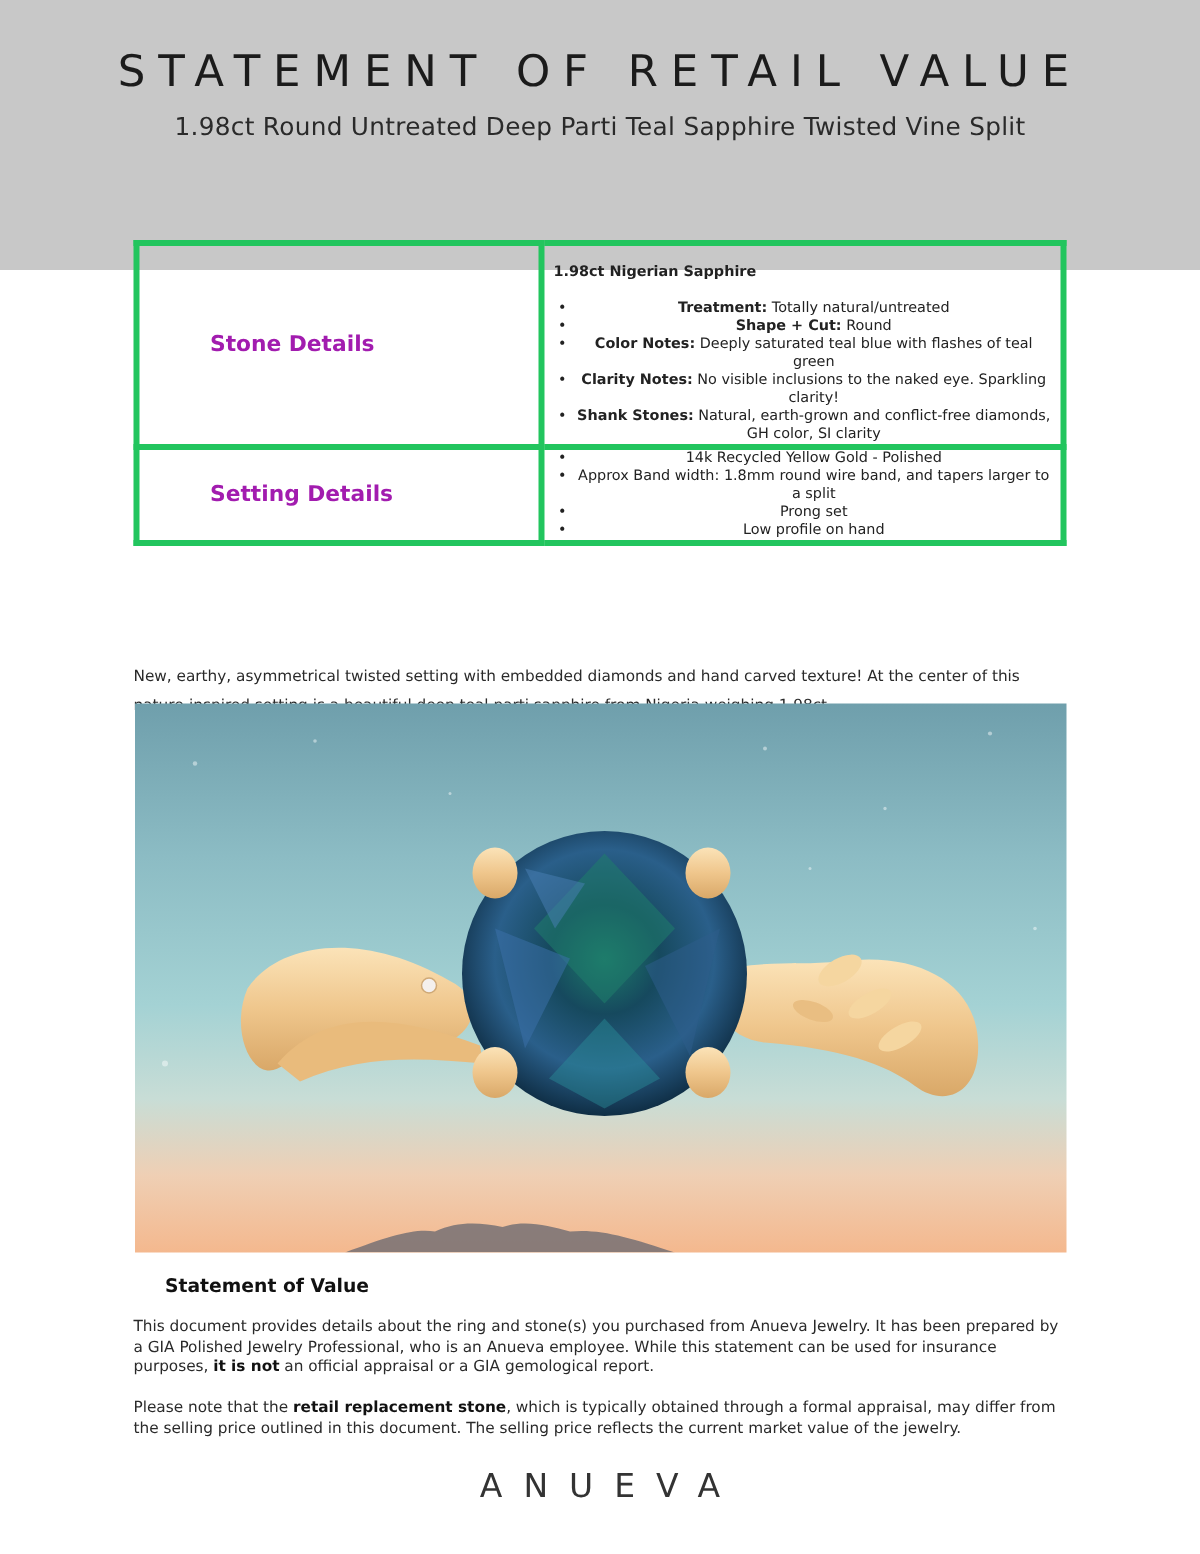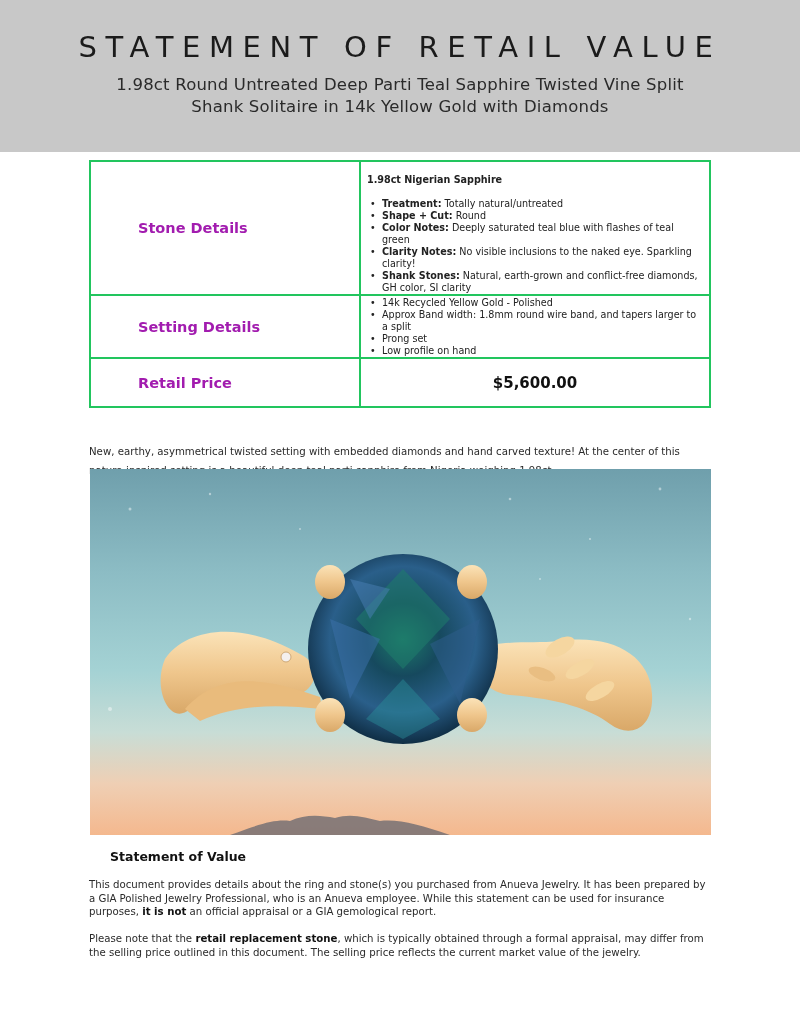--- a/index.html
+++ b/index.html
@@ -1,48 +1,48 @@
 <!DOCTYPE html>
 <html><head>
 <meta charset="utf-8">
 <style>
   * { box-sizing: border-box; margin: 0; padding: 0; }
   html, body { width: 800px; height: 1036px; background: #ffffff; overflow: hidden; }
   body { font-family: "Liberation Sans", "DejaVu Sans", sans-serif; color: #1a1a1a; position: relative; }
 
   .header {
-    position: absolute; left: 0; top: 0; width: 800px; height: 152px;
+    position: absolute; left: 0; top: 0; width: 800px; height: 180px;
     background: #c8c8c8; text-align: center;
   }
   .header-title {
     position: absolute; left: 0; right: 0; top: 30px;
     font-family: "DejaVu Sans", sans-serif; font-weight: 300;
     font-size: 29px; letter-spacing: 8.6px; color: #1b1b1b;
     font-weight: normal;
   }
   .header-subtitle {
     position: absolute; left: 60px; right: 60px; top: 74px;
     font-family: "DejaVu Sans", sans-serif; font-size: 16.5px; line-height: 22px;
     color: #2a2a2a; letter-spacing: 0.2px;
   }
 
   .details-table {
     position: absolute; left: 89px; top: 160px; width: 622px;
     border-collapse: collapse; border: 1px solid #e1e1e1;
   }
-  .details-table td { border: 2px solid #22c55e; vertical-align: middle; }
+  .details-table td { border: 4px solid #22c55e; vertical-align: middle; }
   .label-cell { width: 270px; padding-left: 47px; font-weight: bold; font-size: 14.5px; color: #a21caf; font-family: "DejaVu Sans", sans-serif; }
   .value-cell { padding: 0 6px; font-size: 9.6px; color: #222; font-family: "DejaVu Sans", sans-serif; line-height: 12px; }
   .row-stone { height: 133px; }
   .row-setting { height: 63px; }
   .row-price { height: 49px; }
   .row-stone .value-cell { vertical-align: top; padding-top: 12px; }
   .stone-heading { font-weight: bold; font-size: 9.6px; margin-bottom: 12px; }
   .value-cell ul { list-style: none; }
-  .value-cell li { position: relative; padding-left: 15px; }
+  .value-cell li { position: relative; padding-left: 15px; text-align: center; }
   .value-cell li::before { content: "•"; position: absolute; left: 3px; top: 0; }
   .value-cell li b { font-weight: bold; }
   .price-cell { text-align: center; font-weight: bold; font-size: 15px; color: #111; font-family: "DejaVu Sans", sans-serif; }
 
   .intro {
     position: absolute; left: 89px; top: 442px; width: 620px;
     font-family: "DejaVu Sans", sans-serif; font-size: 10.2px; line-height: 19px; color: #2a2a2a;
   }
 
   .ring-photo {
@@ -67,21 +67,20 @@
   .logo-main { font-family: "DejaVu Sans", sans-serif; font-size: 22px; letter-spacing: 14px; color: #333; font-weight: normal; padding-left: 14px; line-height: 24px; }
   .logo-sub { font-family: "DejaVu Sans", sans-serif; font-size: 10px; letter-spacing: 8px; color: #c4c4c4; padding-left: 8px; line-height: 12px; }
 </style>
 </head>
 <body>
 
 <div class="header">
   <div class="header-title">STATEMENT OF RETAIL VALUE</div>
   <div class="header-subtitle">
     <div>1.98ct Round Untreated Deep Parti Teal Sapphire Twisted Vine Split</div>
-    <div>Shank Solitaire in 14k Yellow Gold with Diamonds</div>
   </div>
 </div>
 
 <table class="details-table">
   <tbody>
       <tr class="row-stone">
     <td class="label-cell">Stone Details</td>
     <td class="value-cell">
       <div class="stone-heading">1.98ct Nigerian Sapphire</div>
       <ul>
@@ -96,24 +95,20 @@
   <tr class="row-setting">
     <td class="label-cell">Setting Details</td>
     <td class="value-cell">
       <ul>
         <li>14k Recycled Yellow Gold - Polished</li>
         <li>Approx Band width: 1.8mm round wire band, and tapers larger to a split</li>
         <li>Prong set</li>
         <li>Low profile on hand</li>
       </ul>
     </td>
-  </tr>
-  <tr class="row-price">
-    <td class="label-cell">Retail Price</td>
-    <td class="price-cell">$5,600.00</td>
   </tr>
 </tbody>
   </table>
 
 <p class="intro">New, earthy, asymmetrical twisted setting with embedded diamonds and hand carved texture! At the center of this nature-inspired setting is a beautiful deep teal parti sapphire from Nigeria weighing 1.98ct.</p>
 
 <div class="ring-photo">
   <svg width="621" height="366" viewBox="0 0 621 366">
     <defs>
       <radialGradient id="stoneG" cx="50%" cy="45%" r="55%">
@@ -170,13 +165,14 @@
     <ellipse cx="240" cy="246" rx="15" ry="17" fill="url(#goldG)"></ellipse>
     <ellipse cx="382" cy="246" rx="15" ry="17" fill="url(#goldG)"></ellipse>
   </svg>
 </div>
 
 <div class="sov-heading">Statement of Value</div>
 <p class="sov-p1"><span>This document provides details about the ring and stone(s) you purchased from Anueva Jewelry. It has been prepared by a GIA Polished Jewelry Professional, who is an Anueva employee. While this statement can be used for insurance purposes, </span><b>it is not</b><span> an official appraisal or a GIA gemological report.</span></p>
 <p class="sov-p2"><span>Please note that the </span><b>retail replacement stone</b><span>, which is typically obtained through a formal appraisal, may differ from the selling price outlined in this document. The selling price reflects the current market value of the jewelry.</span></p>
 
 <div class="logo">
+  <div class="logo-main">ANUEVA</div>
 </div>
 
 </body></html>

